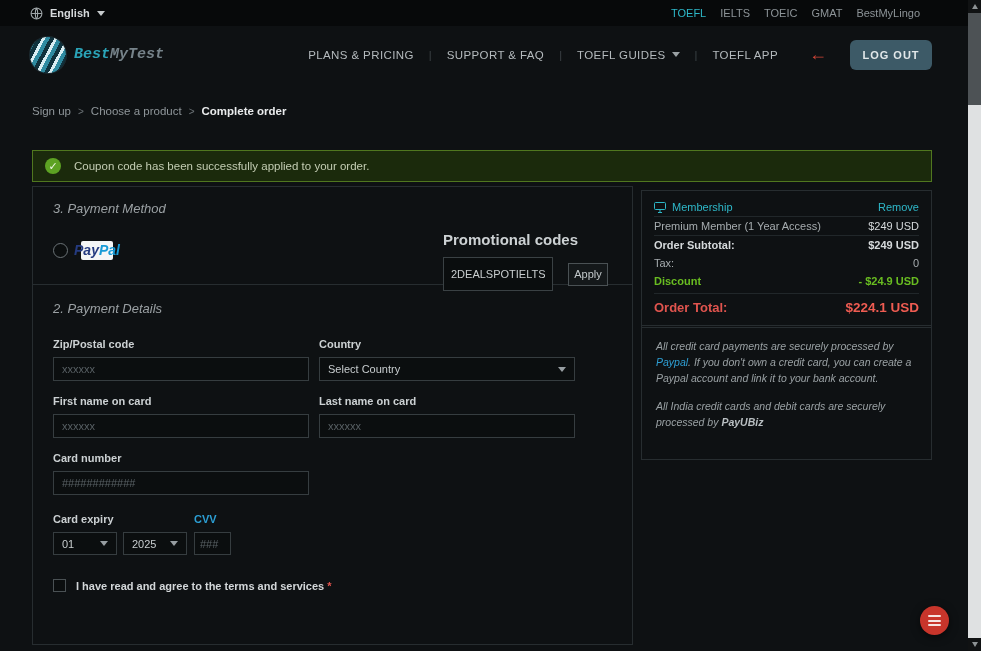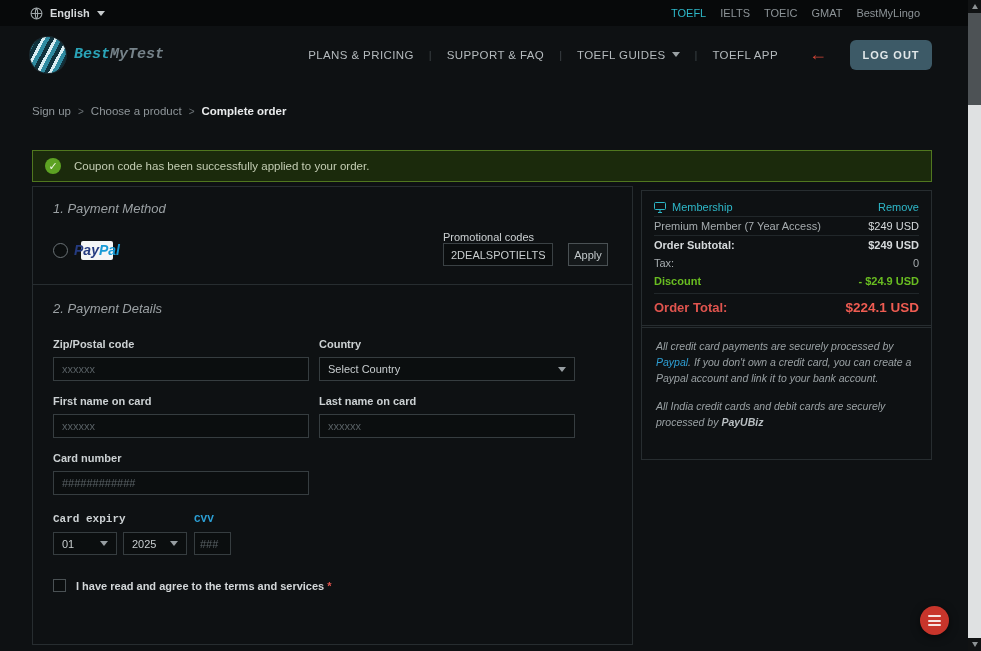--- a/index.html
+++ b/index.html
@@ -62,39 +62,39 @@
   .icon-card { width:30px; height:19px; border-radius:2px; display:flex; align-items:center; justify-content:center; }
   .icon-visa { background:#f4f6f7; color:#1a1f71; font-size:9px; font-weight:bold; font-style:italic; letter-spacing:.3px; }
   .icon-mc { background:#f4f6f7; position:relative; }
   .mc-red { position:absolute; left:5px; top:4px; width:11px; height:11px; border-radius:50%; background:#eb001b; }
   .mc-org { position:absolute; left:12px; top:4px; width:11px; height:11px; border-radius:50%; background:#f79e1b; opacity:.92; }
   .icon-amex { background:#2671b9; color:#ffffff; font-size:7px; font-weight:bold; letter-spacing:.4px; }
   .icon-paypal { background:#f4f6f7; width:32px; font-size:14px; font-weight:bold; font-style:italic; }
   .pp-pay { color:#253b80; } .pp-pal { color:#179bd7; }
 
   .promo { position:absolute; left:410px; top:44px; width:178px; }
-  .promo-label { font-size:11px; font-weight:normal; color:#ccd1d3; display:block; }
+  .promo-label { font-size:15px; font-weight:bold; color:#ccd1d3; display:block; margin-bottom:9px; }
   .promo-row { display:flex; gap:15px; align-items:center; }
-  .promo-input { width:110px; height:23px; background:#0a0d0e; border:1px solid #3a4144; color:#c9cecf;
+  .promo-input { width:110px; height:34px; background:#0a0d0e; border:1px solid #3a4144; color:#c9cecf;
             font-family:inherit; font-size:11px; padding:0 7px; }
   .apply-btn { width:40px; height:23px; background:#14181a; border:1px solid #4a5154; border-radius:0;
             color:#c2c8ca; font-family:inherit; font-size:11px; cursor:pointer; }
 
   .divider { border:none; border-top:1px solid #272d30; margin:24px -20px 16px -20px; }
 
   .form-grid { display:grid; grid-template-columns:256px 256px; column-gap:10px; }
   .field { margin-top:14px; }
   .field-label { display:block; font-size:11px; font-weight:bold; color:#ccd1d3; margin-bottom:7px; }
   .text-input, .select { width:100%; height:24px; background:#0b0e0f; border:1px solid #363d40;
             color:#c7ccce; font-family:inherit; font-size:11px; padding:0 8px; }
   .text-input::placeholder { color:#586064; opacity:1; }
   .select { display:flex; align-items:center; justify-content:space-between; cursor:pointer; }
   .select .tri-down { border-top-color:#979ea2; }
   .expiry-row { grid-column:1 / 3; display:flex; gap:7px; margin-top:18px; }
-  .stack-label { display:block; font-size:11px; font-weight:bold; color:#ccd1d3; margin-bottom:7px;font-family:Liberation Mono, monospace; }
+  .stack-label { display:block; font-size:11px; font-weight:bold; color:#ccd1d3; margin-bottom:7px; }
   .stack-label.cvv { color:#2c9fd4; }
   .sel-month, .sel-year { width:64px; height:23px; }
   .cvv-input { width:37px; height:23px; padding:0 5px; }
   .terms { margin-top:24px; display:flex; align-items:center; gap:10px; }
   .checkbox { width:13px; height:13px; border:1px solid #4a5154; background:#0b0e0f; cursor:pointer; flex:0 0 auto; }
   .terms-text { font-size:11px; font-weight:bold; color:#d3d7d9; }
   .req-mark { color:#e0544e; font-size:11px; font-weight:bold; margin-left:3px; }
 
   
   .summary-card { position:absolute; top:190px; left:641px; width:291px; border:1px solid #272d30;
@@ -185,21 +185,21 @@
     <span class="crumb-sep">&gt;</span>
     <span class="crumb current">Complete order</span>
   </div>
 
   <div class="alert">
     <span class="check-circle">✓</span>
     <span class="alert-msg">Coupon code has been successfully applied to your order.</span>
   </div>
 
   <div class="panel">
-    <h2 class="section-title">1. Payment Method</h2>
+    <h2 class="section-title">3. Payment Method</h2>
 
 
     <div class="method-row">
       <span class="radio unselected"></span>
       <span class="icon-card icon-paypal">
         <span class="pp-pay">Pay</span>
           <span class="pp-pal">Pal</span>
       </span>
     </div>
 
@@ -277,21 +277,21 @@
       <span class="s-title">
         <svg width="12" height="11" viewBox="0 0 24 22" fill="none" stroke="#2eb8c9" stroke-width="2">
           <rect x="1" y="1" width="22" height="14" rx="2"></rect>
             <path d="M8 21h8M12 15v6"></path>
         </svg>
         <span>Membership</span>
       </span>
       <span class="s-remove">Remove</span>
     </div>
     <div class="srow hair">
-      <span class="s-muted">Premium Member (7 Year Access)</span>
+      <span class="s-muted">Premium Member (1 Year Access)</span>
       <span class="s-val">$249 USD</span>
     </div>
     <div class="srow hair">
       <span class="s-bold">Order Subtotal:</span>
       <span class="s-bold">$249 USD</span>
     </div>
     <div class="srow">
       <span class="s-muted">Tax:</span>
       <span class="s-muted">0</span>
     </div>

